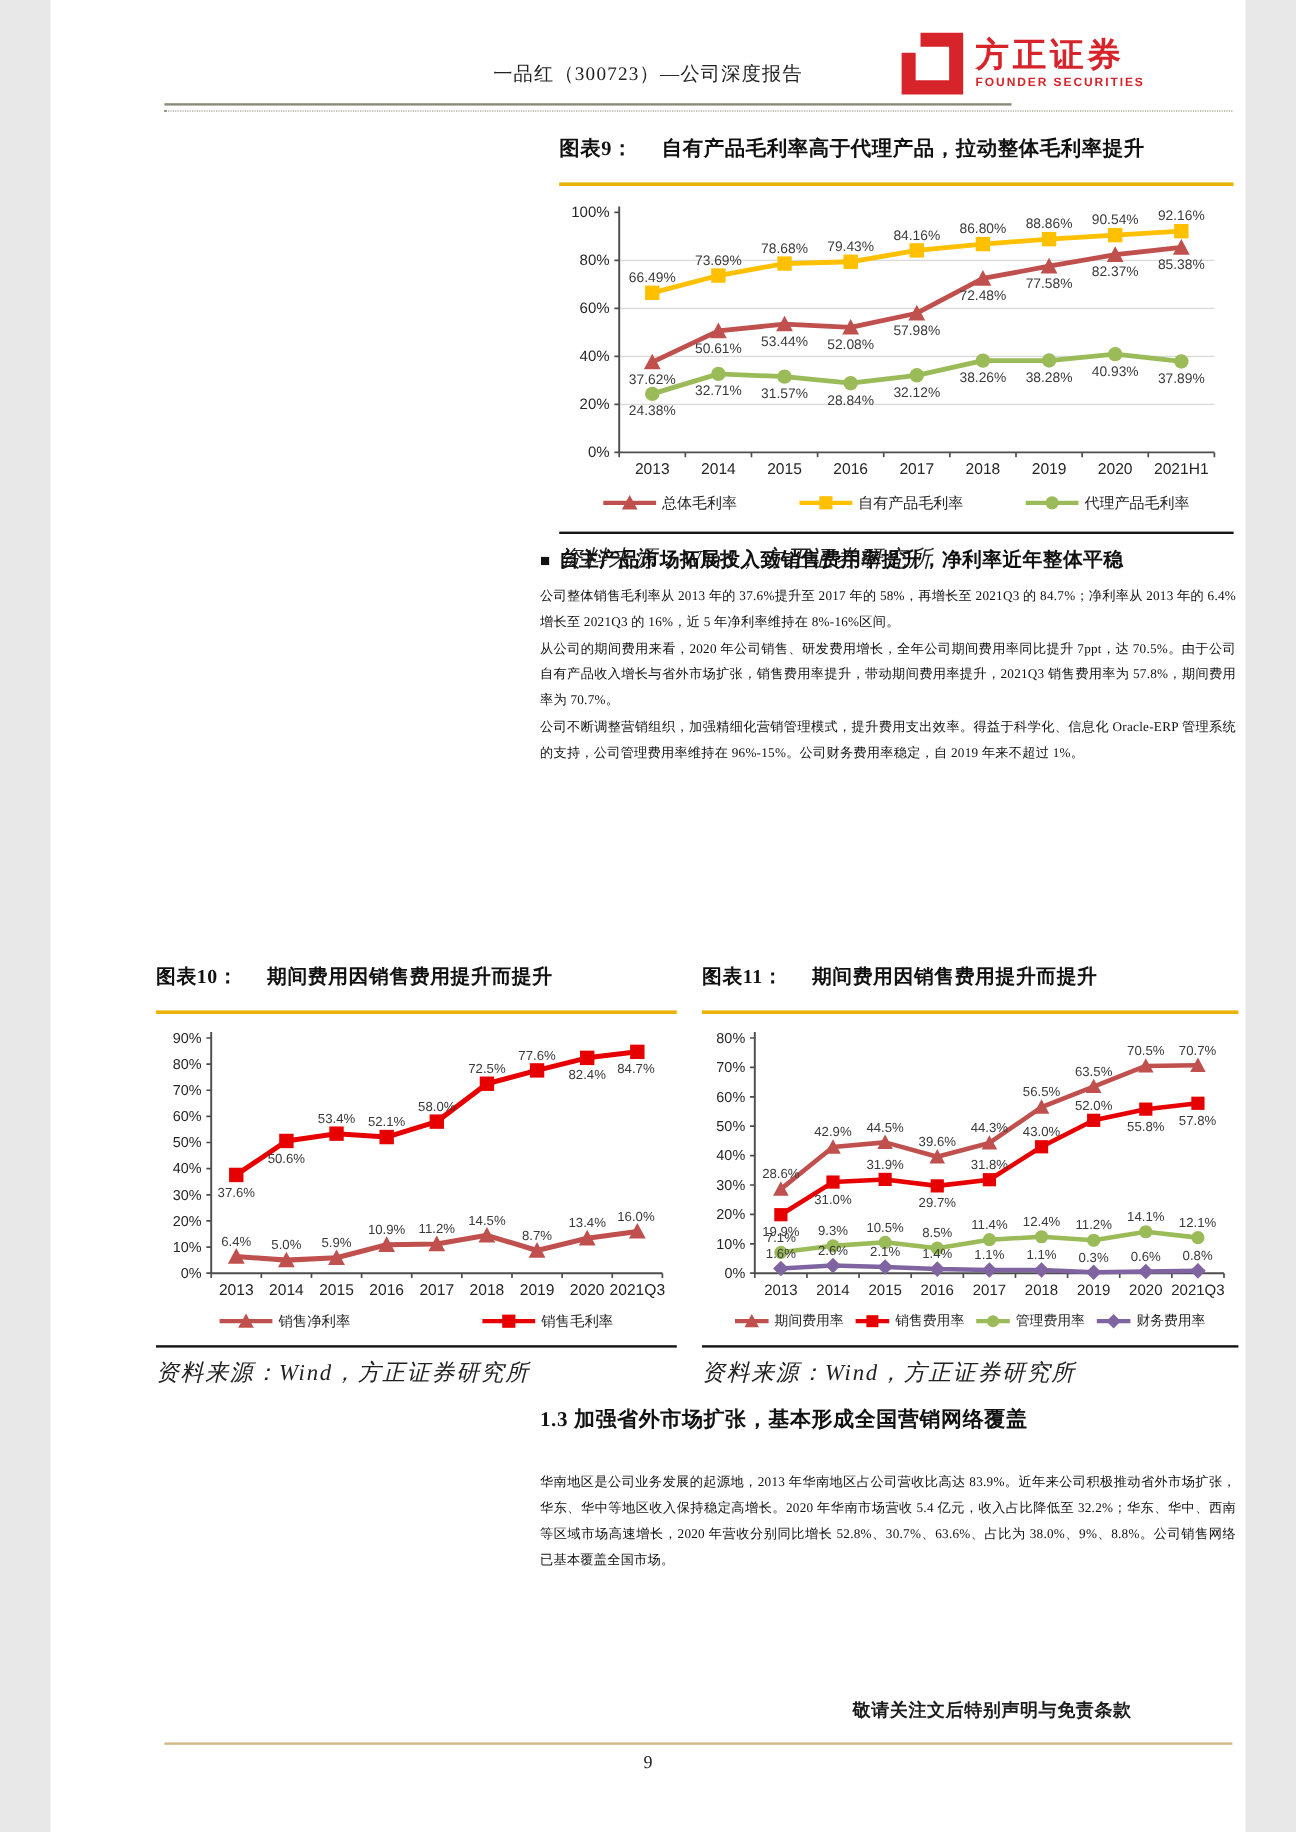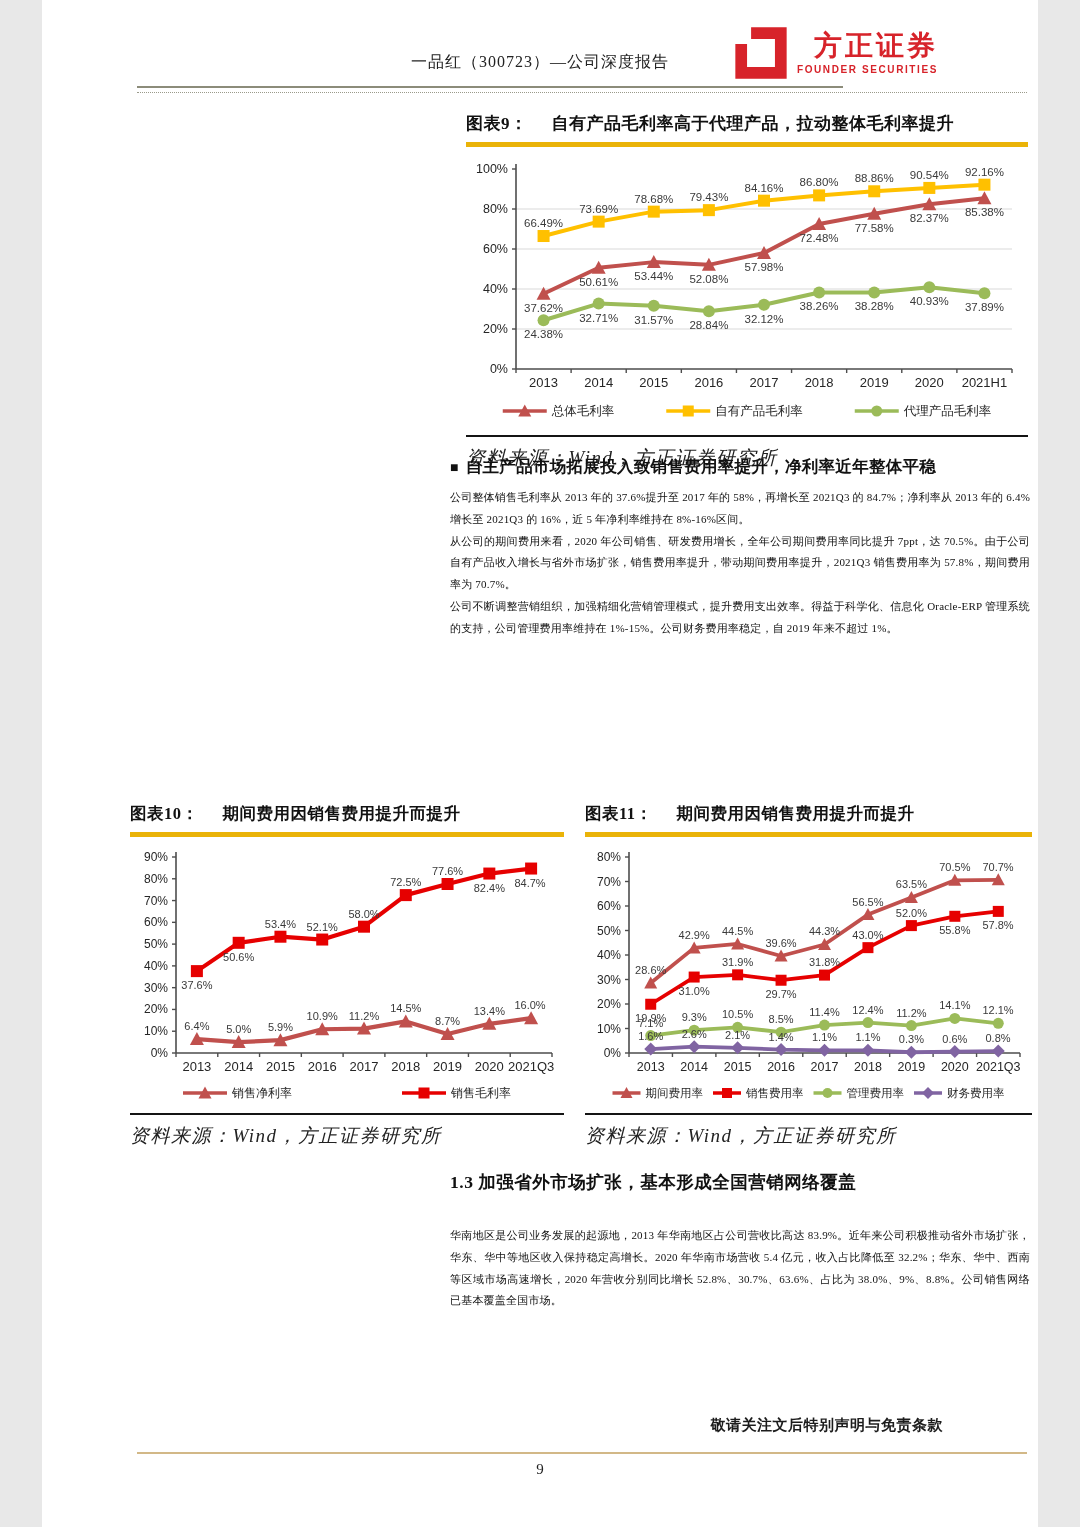--- a/index.html
+++ b/index.html
@@ -5,35 +5,35 @@
   * { margin:0; padding:0; box-sizing:border-box; }
   html,body { background:#e8e8e8; }
   .page {
     position:relative; width:996px; height:1527px; background:#ffffff;
     margin:0 auto; overflow:hidden;
     font-family:"Liberation Serif","DejaVu Serif",serif; color:#111;
   }
   
   .header-title{ position:absolute; top:52px; left:0; right:0; text-align:center;
     font-size:16px; letter-spacing:1px; color:#222; }
-  .logo{ position:absolute; top:26px; right:100px; display:flex; align-items:center; gap:9px;text-align:right; }
+  .logo{ position:absolute; top:26px; right:84px; display:flex; align-items:center; gap:9px; }
   .logo-text{ display:flex; flex-direction:column; line-height:1; }
   .logo-cn{ font-family:"Liberation Sans",sans-serif; font-weight:bold; font-size:28px;
     color:#d7232a; letter-spacing:3px; }
   .logo-en{ font-family:"Liberation Sans",sans-serif; font-weight:bold; font-size:10px;
     color:#d7232a; letter-spacing:1.6px; margin-top:5px; }
   .rule-solid{ position:absolute; top:86px; left:95px; width:706px; border-top:2px solid #8c8c7a; }
   .rule-dotted{ position:absolute; top:92px; left:95px; width:890px; border-top:1px dotted #9a9a8a; }
   
   .figure{ position:absolute; }
   .fig9  { top:112px; left:424px; width:562px; }
   .fig10 { top:803px; left:88px;  width:434px; }
   .fig11 { top:803px; left:543px; width:447px; }
-  .fig-caption{ font-weight:bold; font-size:17px; padding-bottom:7px;
-    border-bottom:5px solid #eab308; letter-spacing:0.5px; }
+  .fig-caption{ font-weight:bold; font-size:17px; padding-bottom:17px;
+    border-bottom:3px solid #eab308; letter-spacing:0.5px; }
   .fig10 .fig-caption, .fig11 .fig-caption{ font-size:16.5px; }
   .fig-caption .fig-label{ margin-right:24px; }
   .chart{ display:block; width:100%; margin-top:6px; }
   .fig-source{ border-top:2.5px solid #141414; margin-top:2px; padding-top:8px;
     font-style:italic; font-size:19px; letter-spacing:1.5px; color:#222; }
   
   .text-col{ position:absolute; top:456px; left:408px; width:580px; }
   .bullet-head{ font-weight:bold; font-size:16.5px; margin-bottom:9px; letter-spacing:0.3px; }
   .bullet-head .bullet{ margin-right:7px; font-size:14px; }
   .text-col p, .section13 p{
@@ -178,21 +178,21 @@
       </svg>
     <div class="fig-source">资料来源：Wind，方正证券研究所</div>
   </div>
 
   <div class="text-col">
     <div class="bullet-head">
       <span class="bullet">■</span><span>自主产品市场拓展投入致销售费用率提升，净利率近年整体平稳</span>
     </div>
     <p>公司整体销售毛利率从 2013 年的 37.6%提升至 2017 年的 58%，再增长至 2021Q3 的 84.7%；净利率从 2013 年的 6.4%增长至 2021Q3 的 16%，近 5 年净利率维持在 8%-16%区间。</p>
     <p>从公司的期间费用来看，2020 年公司销售、研发费用增长，全年公司期间费用率同比提升 7ppt，达 70.5%。由于公司自有产品收入增长与省外市场扩张，销售费用率提升，带动期间费用率提升，2021Q3 销售费用率为 57.8%，期间费用率为 70.7%。</p>
-    <p>公司不断调整营销组织，加强精细化营销管理模式，提升费用支出效率。得益于科学化、信息化 Oracle-ERP 管理系统的支持，公司管理费用率维持在 1%-15%。公司财务费用率稳定，自 2019 年来不超过 1%。</p>
+    <p>公司不断调整营销组织，加强精细化营销管理模式，提升费用支出效率。得益于科学化、信息化 Oracle-ERP 管理系统的支持，公司管理费用率维持在 96%-15%。公司财务费用率稳定，自 2019 年来不超过 1%。</p>
   </div>
 
   <div class="figure fig10">
     <div class="fig-caption">
       <span class="fig-label">图表10：</span><span>期间费用因销售费用提升而提升</span>
     </div>
     <svg class="chart" viewBox="0 0 434 268">
         <line x1="46" y1="9" x2="46" y2="210" stroke="#4d4d4d" stroke-width="1.6"></line>
         <line x1="46" y1="210" x2="422" y2="210" stroke="#4d4d4d" stroke-width="1.6"></line>
         <line x1="42" y1="210" x2="46" y2="210" stroke="#4d4d4d" stroke-width="1.4"></line>

